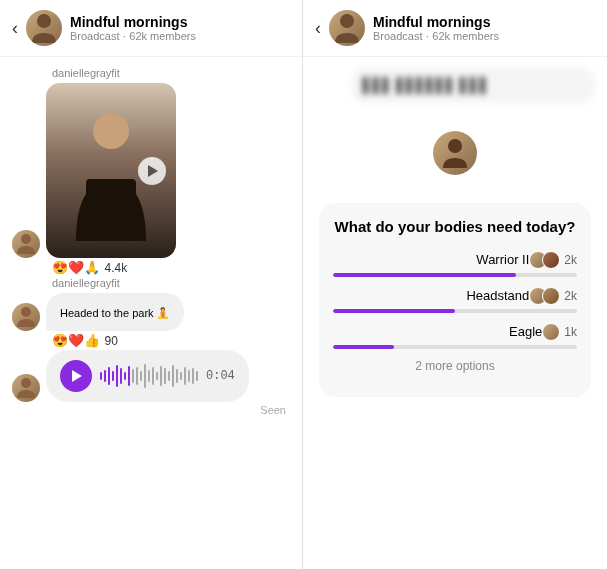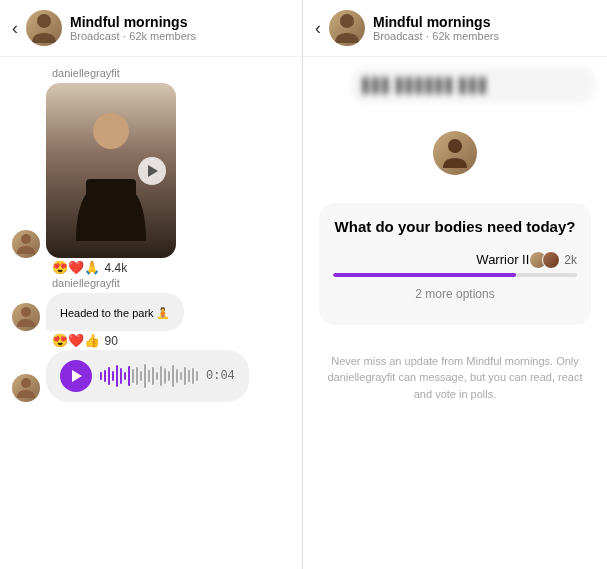--- a/index.html
+++ b/index.html
@@ -453,20 +453,21 @@
             <div class="waveform-bar" style="height: 8px;"></div>
             <div class="waveform-bar" style="height: 18px;"></div>
             <div class="waveform-bar" style="height: 12px;"></div>
             <div class="waveform-bar" style="height: 16px;"></div>
             <div class="waveform-bar" style="height: 10px;"></div>
           </div>
         <span class="audio-time">0:04</span>
       </div>
     </div>
 
+    <div class="seen-label">Seen</div>
   </div>
 </div>
 
 <div class="right-panel">
 
   <div class="header">
     <span class="header-back">‹</span>
     <div class="header-avatar">
       <div class="header-avatar-inner">
         <svg width="28" height="34" viewBox="0 0 28 34" fill="none">
@@ -508,21 +509,49 @@
             </div>
             <span class="poll-count">2k</span>
           </div>
         </div>
         <div class="poll-bar-bg">
           <div class="poll-bar-fill" style="width:75%;"></div>
         </div>
       </div>
 
       
+      <div class="poll-option">
+        <div class="poll-option-header">
+          <span class="poll-option-label">Headstand</span>
+          <div class="poll-option-meta">
+            <div class="poll-avatars">
+              <div class="poll-mini-avatar"></div>
+              <div class="poll-mini-avatar" style="background:linear-gradient(135deg,#b09060,#7a5030);"></div>
+            </div>
+            <span class="poll-count">2k</span>
+          </div>
+        </div>
+        <div class="poll-bar-bg">
+          <div class="poll-bar-fill" style="width:50%;"></div>
+        </div>
+      </div>
 
       
+      <div class="poll-option">
+        <div class="poll-option-header">
+          <span class="poll-option-label">Eagle</span>
+          <div class="poll-option-meta">
+            <div class="poll-avatars">
+              <div class="poll-mini-avatar"></div>
+            </div>
+            <span class="poll-count">1k</span>
+          </div>
+        </div>
+        <div class="poll-bar-bg">
+          <div class="poll-bar-fill" style="width:25%;"></div>
+        </div>
+      </div>
 
       <div class="poll-more">2 more options</div>
     </div>
 
-    <div class="notice-text">Never miss an update from Mindful mornings. Only daniellegrayfit can message, but you can read, react and vote in polls.</div>
   </div>
 </div>
 
 </body></html>

